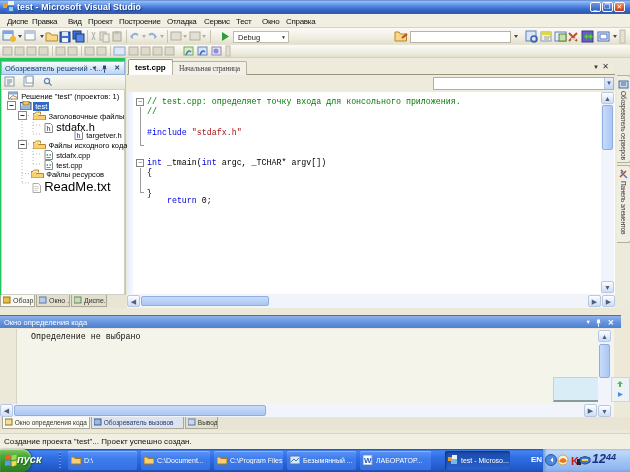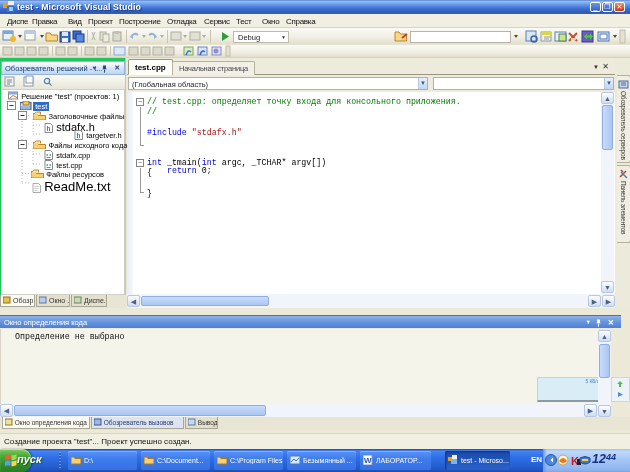--- a/index.html
+++ b/index.html
@@ -66,21 +66,21 @@
 
 
 #rstrip { left:616px; top:0; width:14px; height:250px; background:#eceadb; }
 .vtab { position:absolute; left:1px; width:14px; border:1px solid #b3b09c; border-left:none; background:#f0eee2; border-radius:0 3px 3px 0; }
 .vtab .vtxt { position:absolute; left:3px; top:15px; writing-mode:vertical-rl; font-size:6.5px; color:#333; white-space:nowrap; letter-spacing:-0.2px; }
 
 
 #bpanel { left:0; top:314px; width:630px; height:119px; background:#ece9d8; }
 #bphead { position:absolute; left:0; top:1px; width:621px; height:13px;
   background:linear-gradient(180deg,#8fb2ea 0%,#6492dc 55%,#4e7fd2 100%); color:#fff; font-size:7.5px; padding:2px 0 0 4px; border-top:1px solid #4a6fb4; }
-#bpcontent { position:absolute; left:0; top:15px; width:598px; height:90px; background:#f5f4ea; border-left:1px solid #d8d4c4; font-family:"Liberation Mono", monospace; font-size:8.3px; color:#111;text-decoration:underline; }
+#bpcontent { position:absolute; left:16px; top:15px; width:598px; height:90px; background:#f5f4ea; border-left:1px solid #d8d4c4; font-family:"Liberation Mono", monospace; font-size:8.3px; color:#111;text-decoration:underline; }
 
 
 #btabs { left:0; top:417px; width:630px; height:13px; background:#e8e5d4; font-size:6.5px; color:#333; }
 #statusbar { left:0; top:433px; width:630px; height:16px; background:#f1efe2; border-top:1px solid #d8d4c2; font-size:8px; color:#111; }
 #taskbar { left:0; top:449px; width:630px; height:23px;
   background:linear-gradient(180deg,#1e47a0 0%,#4484f4 8%,#3070e4 35%,#2763d6 65%,#2258c4 88%,#1d4cb0 100%); }
 #startbtn { position:absolute; left:0; top:0; width:31px; height:23px; border-radius:0 9px 9px 0;
   background:linear-gradient(180deg,#7ecb5a 0%,#4aa93c 30%,#318c2a 70%,#2a7d24 100%);
   box-shadow:inset 0 1px 1px #b8e8a0, 1px 0 2px rgba(0,0,0,.4); }
 #startbtn .stxt { position:absolute; left:17px; top:4px; color:#fff; font-weight:bold; font-style:italic; font-size:11px; text-shadow:1px 1px 1px #1e5c18; }
@@ -363,49 +363,45 @@
             <rect x="0" y="1" width="7" height="6" fill="#b8cce8" stroke="#5878a8"></rect>
           </svg> Окно ...</div>
       <div class="ltab" style="left:71px; width:36px;"><svg width="8" height="8" style="vertical-align:-1px;">
             <rect x="0" y="1" width="7" height="6" fill="#c8d8c0" stroke="#688858"></rect>
           </svg> Диспе...</div>
     </div>
   </div>
   <div id="editor" class="abs">
     <div id="edtabs">
       <div class="etab act" style="left:1px;">test.cpp</div>
-      <div class="etab inact" style="left:45px;">Начальная страница</div>
+      <div class="etab inact" style="left:45px;font-family:Liberation Serif, serif;">Начальная страница</div>
       <span style="position:absolute; right:16px; top:6px; font-size:6px; color:#333;">▼</span>
       <span style="position:absolute; right:6px; top:4px; font-size:8px; color:#333;">✕</span>
     </div>
     <div id="ednav">
-      <div class="combo" style="left:1px; top:2px; width:300px; height:13px;">
-          <span style="position:absolute;left:3px;top:2px;">(Глобальная область)</span>
-          <div class="arr">▼</div>
-        </div>
       <div class="combo" style="left:306px; top:2px; width:181px; height:13px;">
           <div class="arr">▼</div>
         </div>
     </div>
     <div id="edcode">
       <div id="selmargin"></div>
 
       <div class="foldbox" style="top:6px;">−</div>
       <div class="foldline" style="top:15px; height:38px;"></div>
       <div class="foldtick" style="top:53px;"></div>
       <div class="foldbox" style="top:67px;">−</div>
       <div class="foldline" style="top:76px; height:24px;"></div>
       <div class="foldtick" style="top:100px;"></div>
 
       <div class="cl cm" style="top:5px;">// test.cpp: определяет точку входа для консольного приложения.</div>
       <div class="cl cm" style="top:15.2px;">//</div>
       <div class="cl" style="top:35.6px;"><span class="kw">#include</span> <span class="st">"stdafx.h"</span></div>
       <div class="cl" style="top:66.2px;"><span class="kw">int</span> _tmain(<span class="kw">int</span> argc, _TCHAR* argv[])</div>
       <div class="cl" style="top:76.4px;">{</div>
-      <div class="cl" style="top:74px;">    <span class="kw">return</span> 0;</div>
+      <div class="cl" style="top:104px;">    <span class="kw">return</span> 0;</div>
       <div class="cl" style="top:96.8px;">}</div>
     </div>
 
     <div class="sb-v" style="left:474px; top:34px; width:13px; height:202px;">
       <div class="sb-btn" style="top:0;">▲</div>
       <div class="sb-thumb" style="left:1px; top:13px; width:11px; height:45px;"></div>
       <div class="sb-btn" style="bottom:1px;">▼</div>
     </div>
 
     <div class="sb-h" style="left:0px; top:236px; width:488px; height:14px;">

